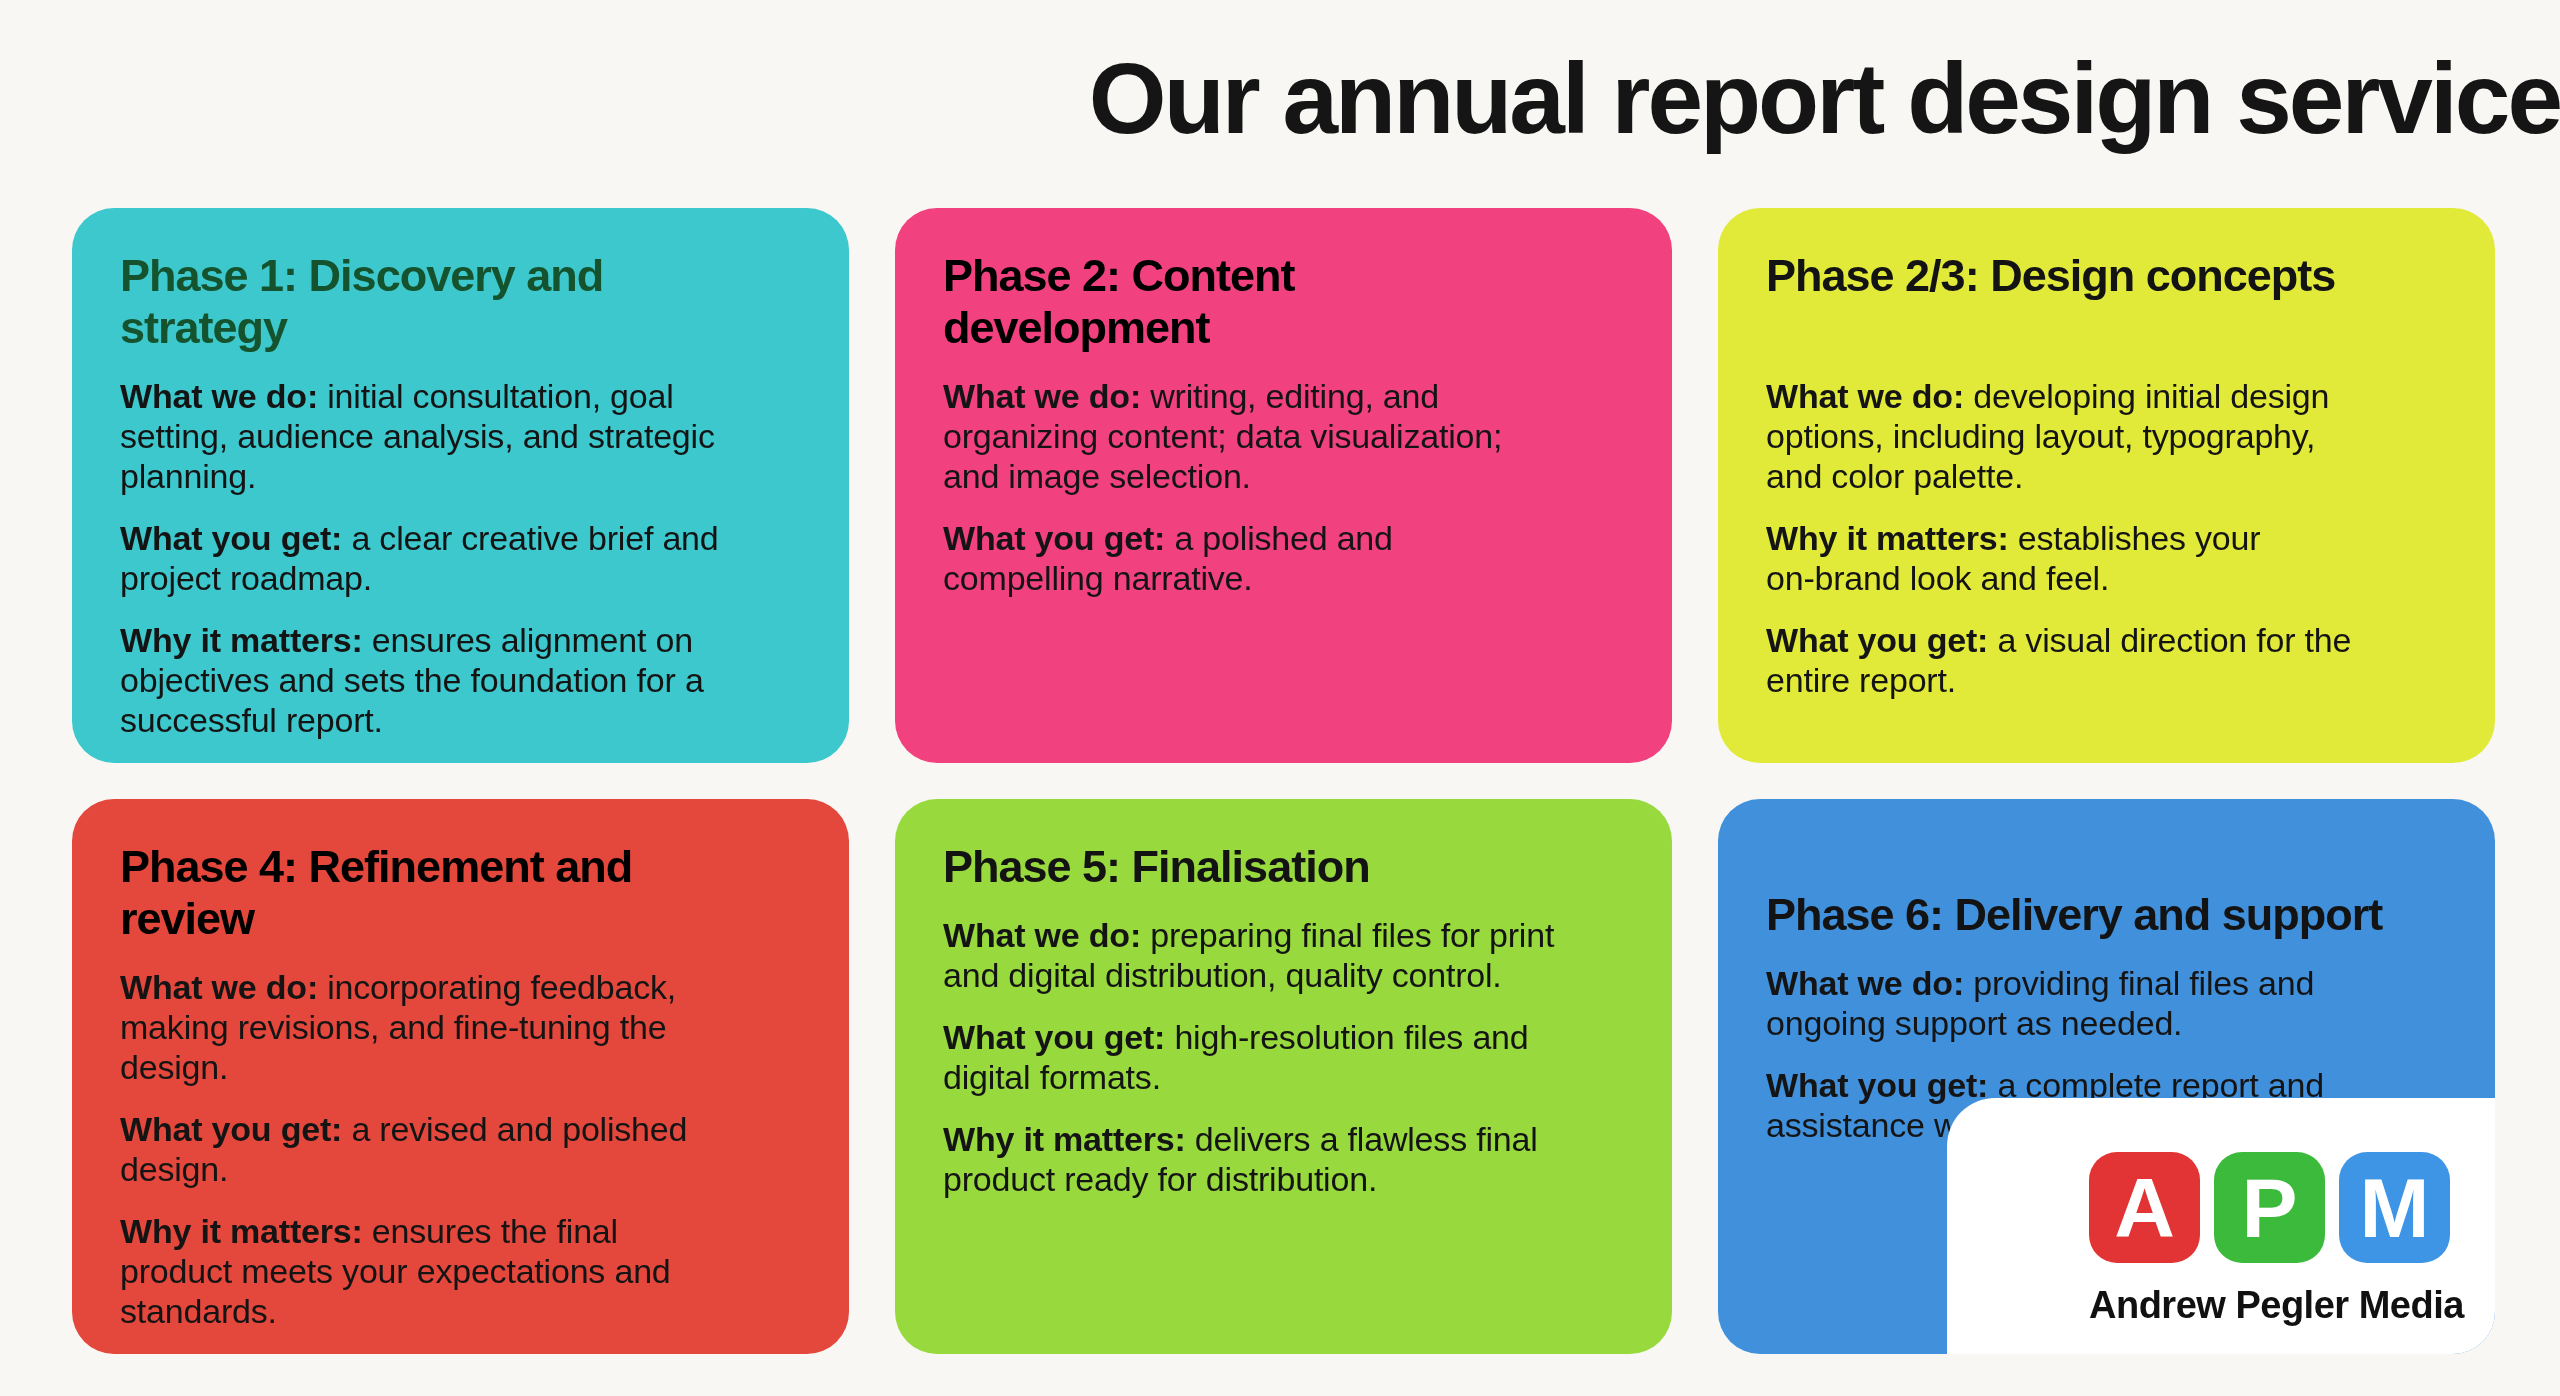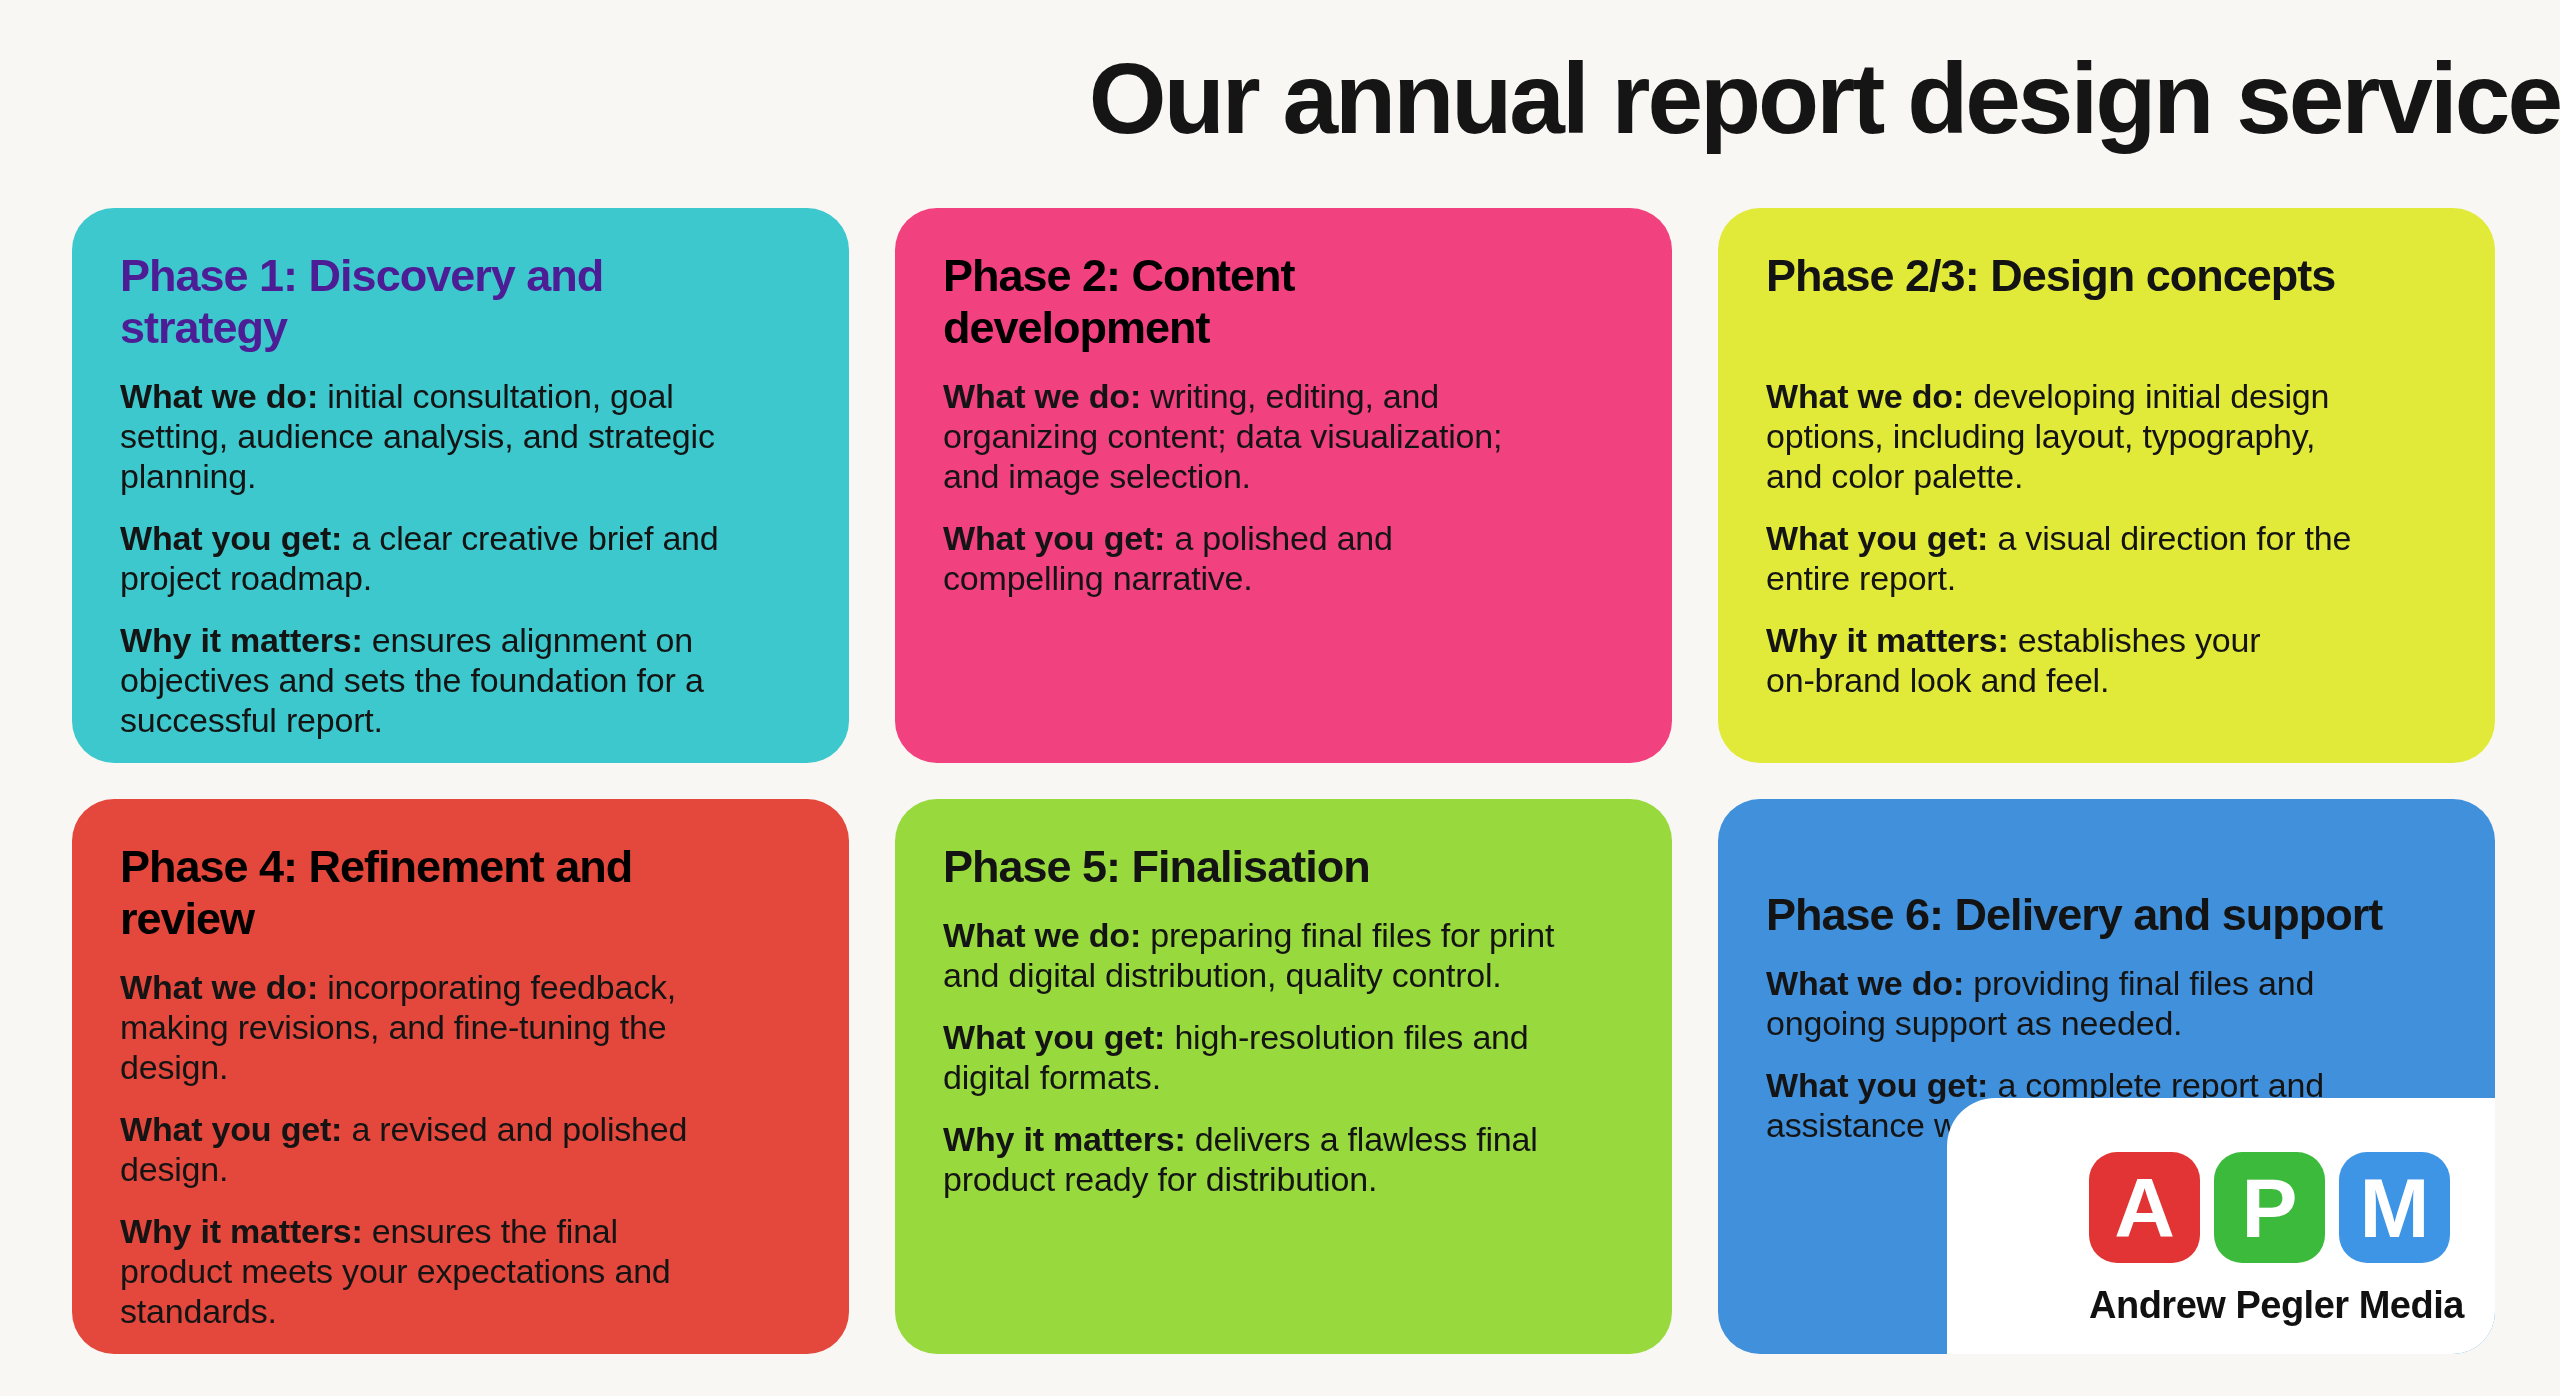--- a/index.html
+++ b/index.html
@@ -76,21 +76,21 @@
   }
 </style>
 </head>
 <body style="background: rgb(248, 247, 244);">
 
 <h1 class="title" style="color: rgb(21, 21, 21);">Our annual report design service</h1>
 
 <div class="grid">
 
   <section class="card head2" style="background: rgb(61, 200, 205);">
-    <h2 style="color: #4c1d95;">Phase 1: Discovery and
+    <h2 style="color: #14532d;">Phase 1: Discovery and
 strategy</h2>
     <p class="item"><b class="lbl">What we do:</b> <span class="txt">initial consultation, goal
 setting, audience analysis, and strategic
 planning.</span></p>
     <p class="item"><b class="lbl">What you get:</b> <span class="txt">a clear creative brief and
 project roadmap.</span></p>
     <p class="item"><b class="lbl">Why it matters:</b> <span class="txt">ensures alignment on
 objectives and sets the foundation for a
 successful report.</span></p>
   </section>
@@ -103,24 +103,24 @@
 and image selection.</span></p>
     <p class="item"><b class="lbl">What you get:</b> <span class="txt">a polished and
 compelling narrative.</span></p>
   </section>
 
   <section class="card head2" style="background: rgb(226, 234, 57);">
     <h2 style="color: rgb(19, 19, 19);">Phase 2/3: Design concepts</h2>
     <p class="item"><b class="lbl">What we do:</b> <span class="txt">developing initial design
 options, including layout, typography,
 and color palette.</span></p>
+    <p class="item"><b class="lbl">Why it matters:</b> <span class="txt">establishes your
+on-brand look and feel.</span></p>
     <p class="item"><b class="lbl">What you get:</b> <span class="txt">a visual direction for the
 entire report.</span></p>
-    <p class="item"><b class="lbl">Why it matters:</b> <span class="txt">establishes your
-on-brand look and feel.</span></p>
   </section>
 
   <section class="card head2" style="background: rgb(228, 72, 60);">
     <h2 style="color: #000000;">Phase 4: Refinement and
 review</h2>
     <p class="item"><b class="lbl">What we do:</b> <span class="txt">incorporating feedback,
 making revisions, and fine-tuning the
 design.</span></p>
     <p class="item"><b class="lbl">What you get:</b> <span class="txt">a revised and polished
 design.</span></p>

